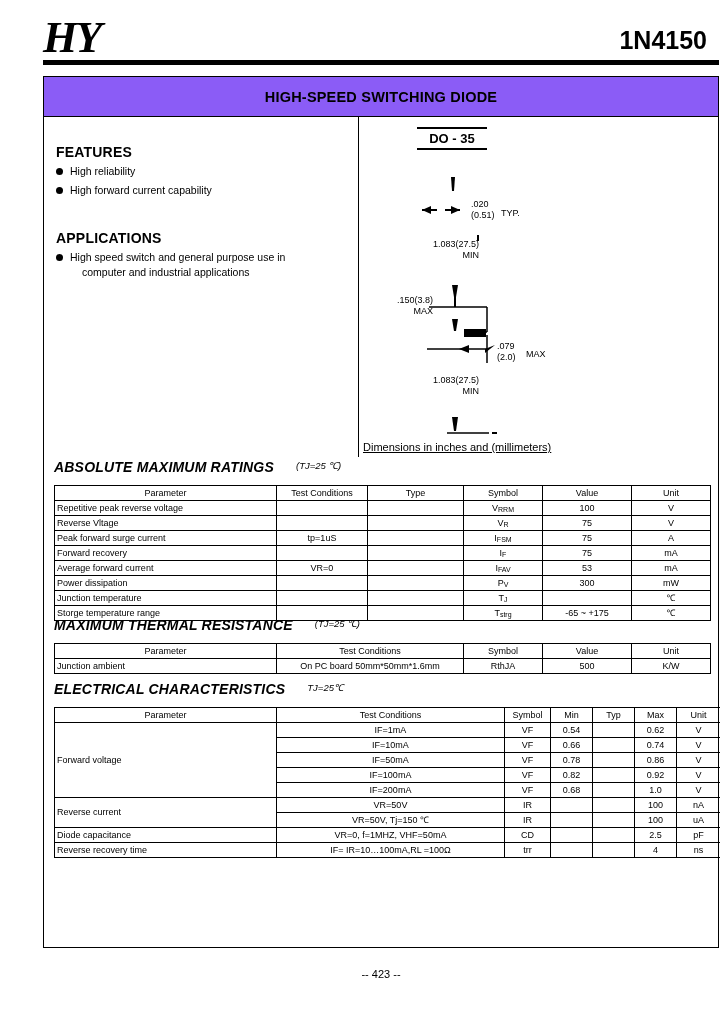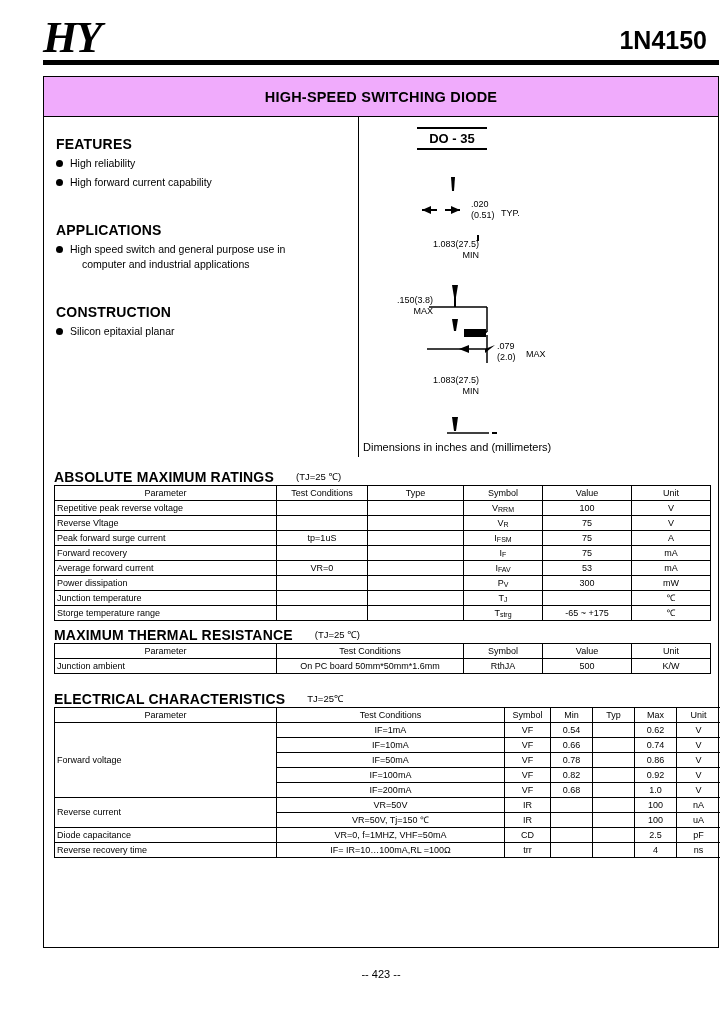--- a/index.html
+++ b/index.html
@@ -33,33 +33,33 @@
     background:#000;
   }
 
   
   .frame {
     position:absolute; left:22px; top:76px; width:676px; height:872px;
     border:1px solid #000;
   }
   .titlebar {
     position:absolute; left:0; top:0; width:100%; height:40px;
-    background:#f0abfc;
+    background:#8b5cf6;
     border-bottom:1px solid #000;
     display:flex; align-items:center; justify-content:center;
   }
   .titlebar span { font-size:14.5px; font-weight:bold; letter-spacing:.2px; }
 
   
   .upper { position:absolute; left:0; top:40px; width:100%; height:340px; }
   .upper-divider {
     position:absolute; left:314px; top:0; width:1px; height:340px; background:#000;
   }
 
-  .leftcol { position:absolute; left:0; top:0; width:314px; height:340px; padding:19px 0 0 12px; }
+  .leftcol { position:absolute; left:0; top:0; width:314px; height:340px; padding:27px 0 0 12px; }
   .sec-h { font-size:14px; font-weight:bold; letter-spacing:.2px; }
   .bullets { margin:0; padding:0; list-style:none; }
   .bullets li {
     font-size:10.5px; line-height:15px;
     padding-left:14px; position:relative; margin-top:4px;
   }
   .bullets li .bul {
     position:absolute; left:0; top:4px;
     width:7px; height:7px; background:#000; border-radius:50%;
   }
@@ -73,27 +73,27 @@
   .pkg-title {
     position:absolute; left:58px; top:10px; width:70px;
     text-align:center; font-size:13px; font-weight:bold;
     border-top:2px solid #000; border-bottom:2px solid #000;
     padding:2px 0 2px 0;
   }
   .dimtext { position:absolute; font-size:9px; line-height:11px; white-space:nowrap; }
   .dimtext.c { text-align:right; }
   .caption {
     position:absolute; left:0; bottom:4px; width:361px;
-    font-size:11px; padding-left:4px;
+    font-size:11px; padding-left:4px;text-decoration:underline;
   }
   svg.pkgsvg { position:absolute; left:0; top:0; }
 
   
   .tbl-sec { position:absolute; left:0; width:676px; }
-  .tbl-head-row { display:flex; align-items:flex-end; height:26px; padding-left:10px; }
+  .tbl-head-row { display:flex; height:26px; padding-left:10px;font-style:italic; }
   .tbl-head-row .h1 { font-size:14px; font-weight:bold; letter-spacing:.2px; }
   .tbl-head-row .h2 { font-size:9.5px; margin-left:22px; padding-bottom:2px; }
 
   
   table.dt {
     border-collapse:collapse;
     width:656px;
     margin-left:10px;
     table-layout:fixed;
   }
@@ -146,26 +146,20 @@
           <div class="sec-h">APPLICATIONS</div>
           <ul class="bullets">
             <li>
               <span class="bul"></span>
               <span>High speed switch and general purpose use in</span>
               <span class="cont">computer and industrial applications</span>
             </li>
           </ul>
         </div>
 
-        <div class="blk-constr">
-          <div class="sec-h">CONSTRUCTION</div>
-          <ul class="bullets">
-            <li><span class="bul"></span><span>Silicon epitaxial planar</span></li>
-          </ul>
-        </div>
       </div>
 
       <div class="rightcol">
         <div class="pkg-title">DO - 35</div>
 
         <svg class="pkgsvg" width="361" height="340">
 
           <path d="M92,60 L96,60 L95,74 L93,74 Z" fill="#000"></path>
 
           <line x1="63" y1="93" x2="101" y2="93" stroke="#000" stroke-width="2"></line>

